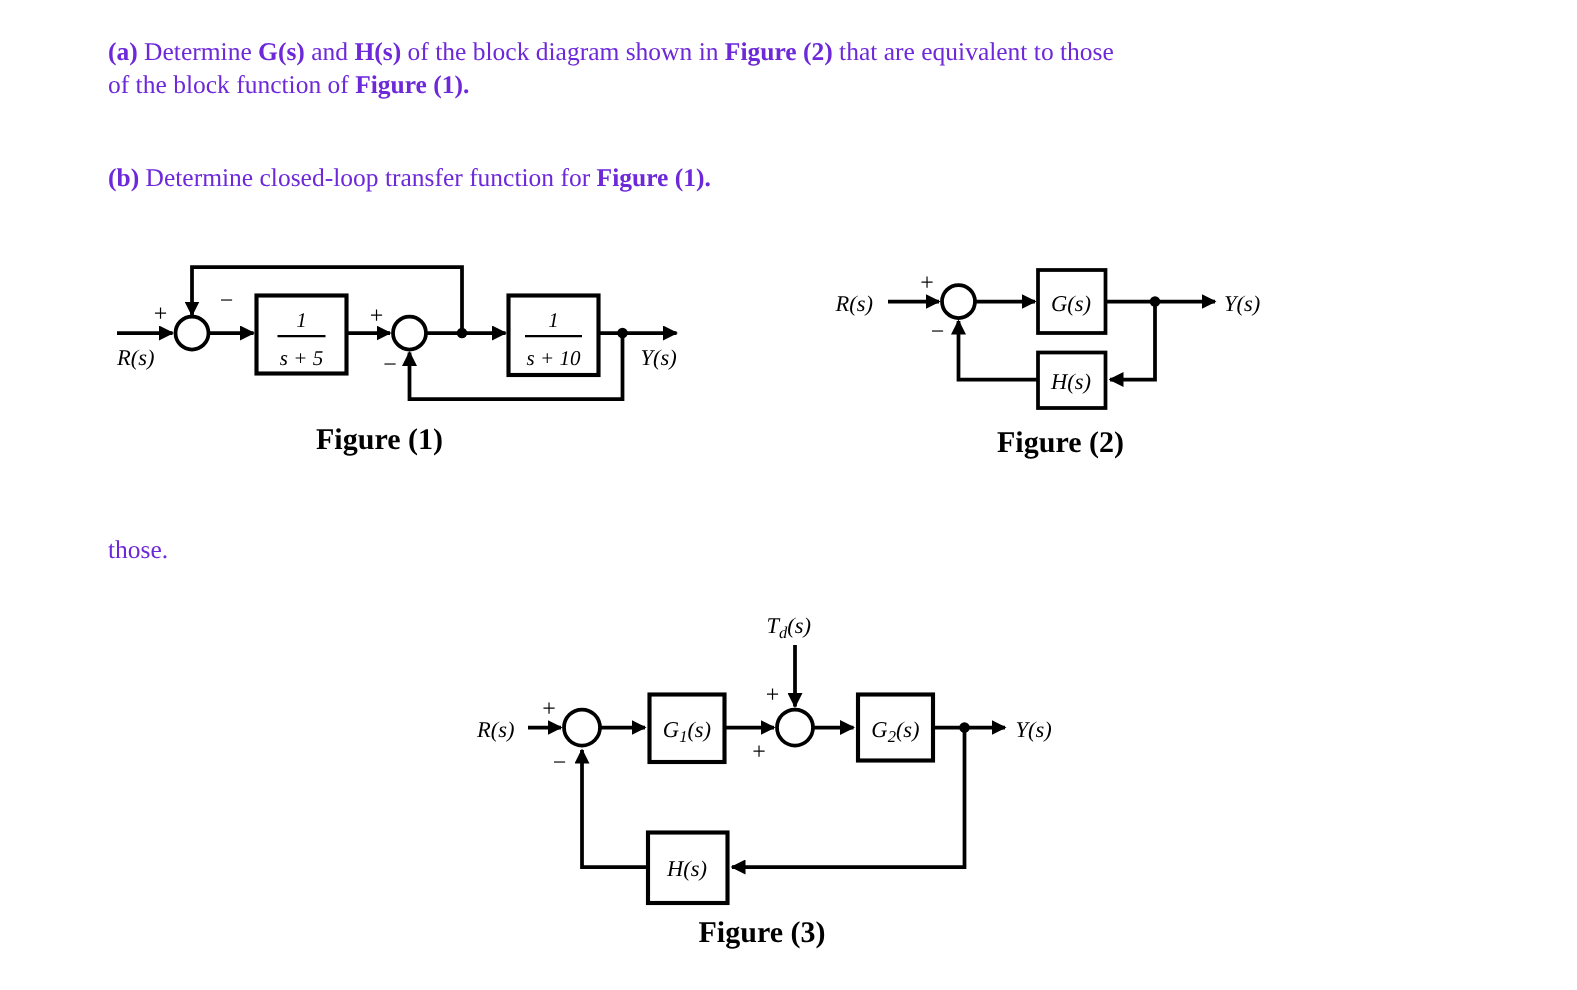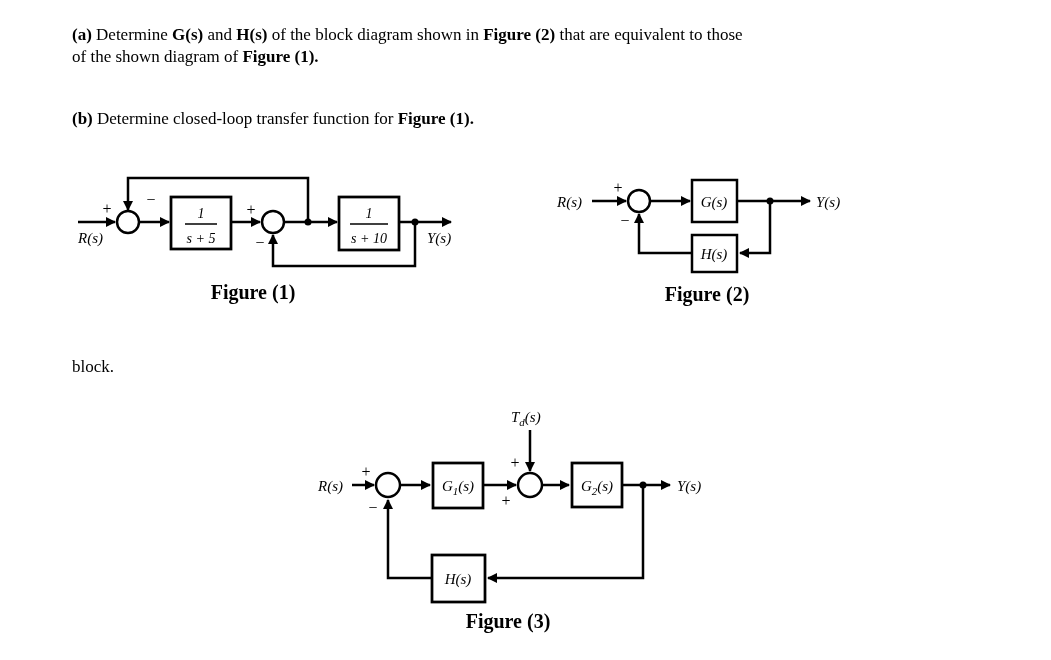--- a/index.html
+++ b/index.html
@@ -10,21 +10,21 @@
     height: 660px;
     background: #ffffff;
     font-family: "Liberation Serif", serif;
     color: #000000;
     overflow: hidden;
   }
   .textblock {
     position: absolute;
     font-size: 17px;
     line-height: 22px;
-    color: #000000;
+    color: #6d28d9;
   }
   .textblock .b { font-weight: bold; }
   .textblock .m { font-style: italic; }
   .textblock sub.m { font-size: 12px; line-height: 0; }
   .fig-svg { position: absolute; }
   svg text {
     font-family: "Liberation Serif", serif;
     fill: #000000;
   }
   .siglabel { font-style: italic; font-size: 15px; }
@@ -33,29 +33,29 @@
   .caption { font-weight: bold; font-size: 20px; }
   .blocklabel { font-style: italic; font-size: 15px; }
 </style>
 </head>
 <body>
 
 <div class="page">
 
   <div class="textblock" style="left:72px; top:24px; width:900px;">
     <div><span class="b">(a)</span><span> Determine </span><span class="b">G(s)</span><span> and </span><span class="b">H(s)</span><span> of the block diagram shown in </span><span class="b">Figure (2)</span><span> that are equivalent to those</span></div>
-    <div><span>of the shown diagram of </span><span class="b">Figure (1).</span></div>
+    <div><span>of the block function of </span><span class="b">Figure (1).</span></div>
   </div>
 
   <div class="textblock" style="left:72px; top:108px; width:900px;">
     <span class="b">(b)</span><span> Determine closed-loop transfer function for </span><span class="b">Figure (1).</span>
   </div>
 
   <div class="textblock" style="left:72px; top:356px; width:890px;">
-    <div><span>block.</span></div>
+    <div><span>those.</span></div>
   </div>
 
   <svg class="fig-svg" style="left:70px; top:160px;" width="410" height="150" viewBox="70 160 410 150">
     <defs>
       <marker id="ah1" viewBox="0 0 10 10" refX="9" refY="5" markerWidth="10" markerHeight="10" orient="auto-start-reverse" markerUnits="userSpaceOnUse">
         <path d="M0,0 L10,5 L0,10 z" fill="#000"></path>
       </marker>
     </defs>
 
     <line x1="78" y1="222" x2="115" y2="222" stroke="#000" stroke-width="2.5" marker-end="url(#ah1)"></line>

